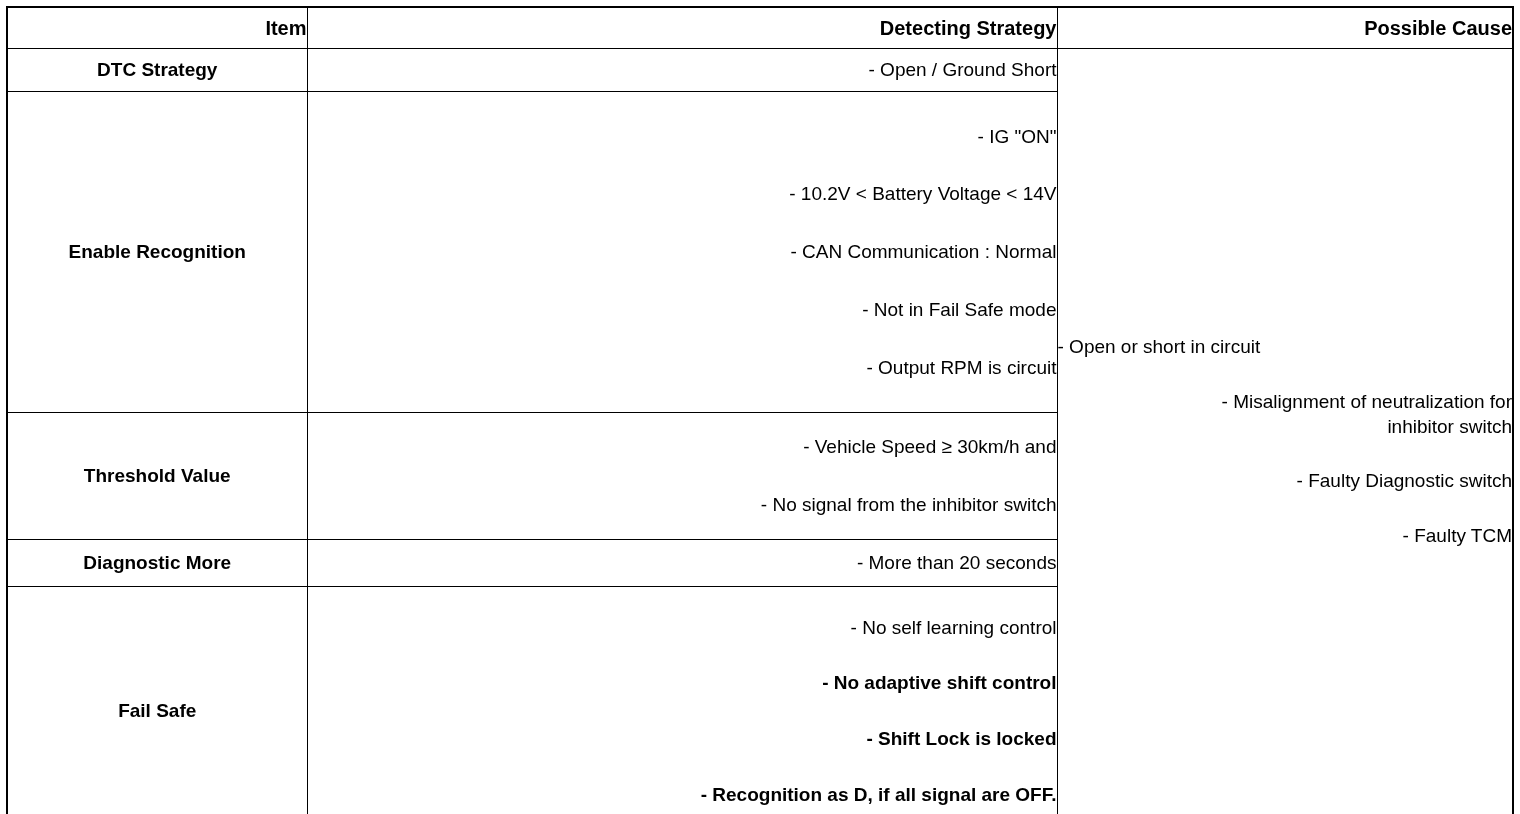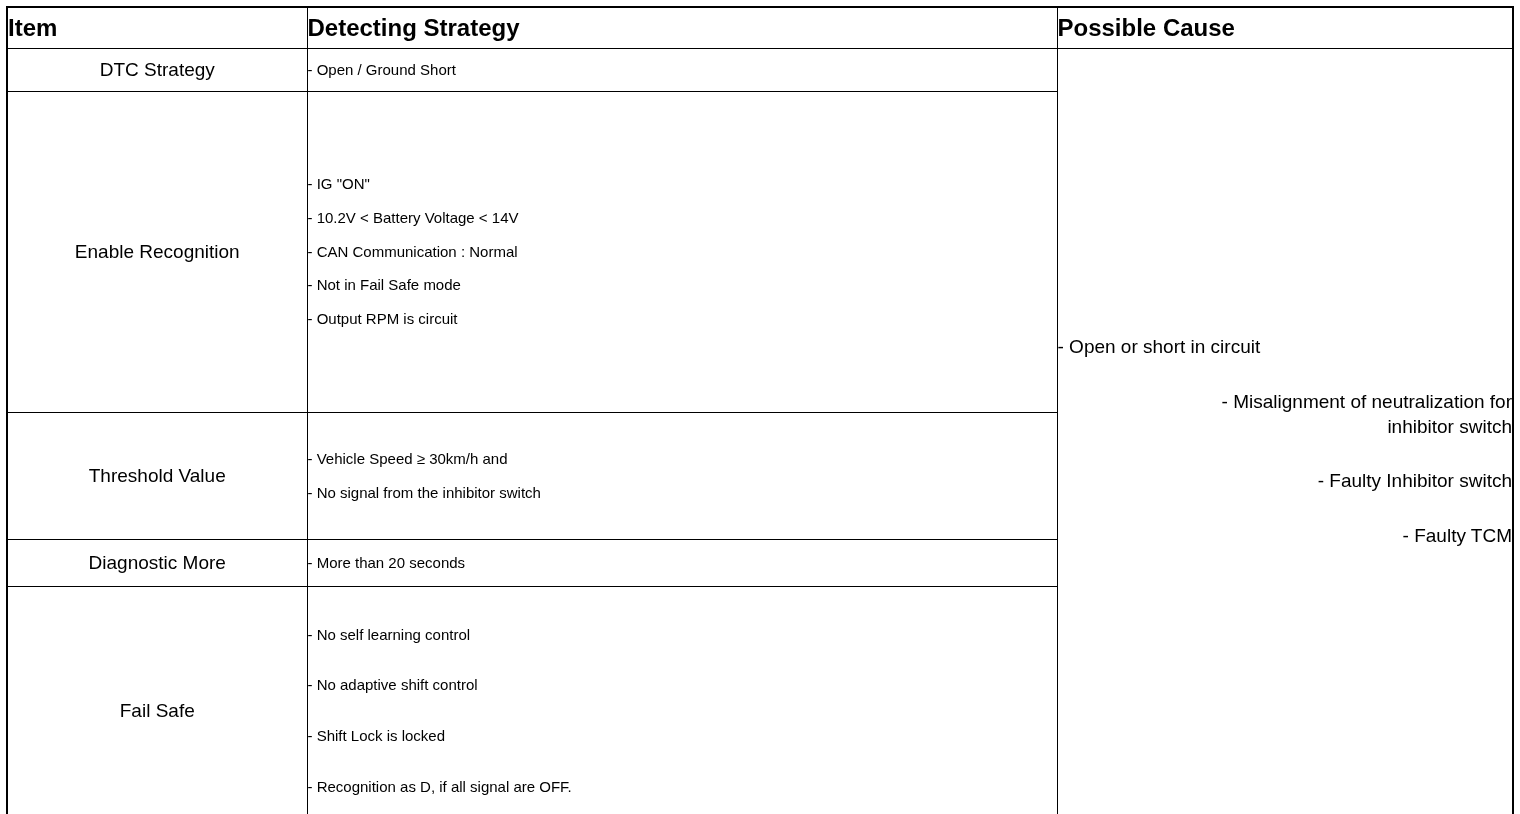--- a/index.html
+++ b/index.html
@@ -36,55 +36,56 @@
     vertical-align: middle;
     padding: 0;
   }
 
   
   col.col-item    { width: 300px; }
   col.col-detect  { width: 750px; }
   col.col-cause   { width: 456px; }
 
   thead th {
-    font-size: 24px;
+    font-size: 20px;
     font-weight: bold;
-    text-align: left;
+    text-align: right;
     height: 40px;
     line-height: 40px;
     padding: 0;
   }
 
   td.item-cell {
     text-align: center;
     font-size: 19px;
     padding: 6px 4px;
+    font-weight: bold;
   }
 
   td.detect-cell {
-    text-align: left;
-    font-size: 15px;
+    text-align: right;
+    font-size: 19px;
     padding: 8px 0 8px 14px;
   }
 
   td.cause-cell {
     text-align: left;
     font-size: 19px;
     padding: 8px 0 8px 14px;
     vertical-align: middle;
   }
 
   .line {
     white-space: nowrap;
     line-height: 1.25;
   }
 
   
-  .detect-cell .line + .line { margin-top: 15px; }
-  .detect-cell.tight .line + .line { margin-top: 32px; }
+  .detect-cell .line + .line { margin-top: 34px; }
+  .detect-cell.tight .line + .line { margin-top: 32px; font-weight: bold; }
 
   .cause-cell .cause-line { line-height: 1.3; }
   .cause-cell .cause-line + .cause-line { margin-top: 30px; text-align: right; }
   .cause-line .wrap2 {
     display: block;
     margin-left: 28px;
     white-space: nowrap;
   }
 
   .row-dtc td { height: 42px; }
@@ -119,21 +120,21 @@
         </td>
         <td class="cause-cell" rowspan="5">
           <div class="cause-line">
             <span>-  Open or short in circuit</span>
           </div>
           <div class="cause-line">
             <span>-  Misalignment of neutralization for</span>
             <span class="wrap2">inhibitor switch</span>
           </div>
           <div class="cause-line">
-            <span>-  Faulty Inhibitor switch</span>
+            <span>-  Faulty Diagnostic switch</span>
           </div>
           <div class="cause-line">
             <span>-  Faulty TCM</span>
           </div>
         </td>
       </tr>
 
       <tr class="row-enable">
         <td class="item-cell">Enable Recognition</td>
         <td class="detect-cell">

